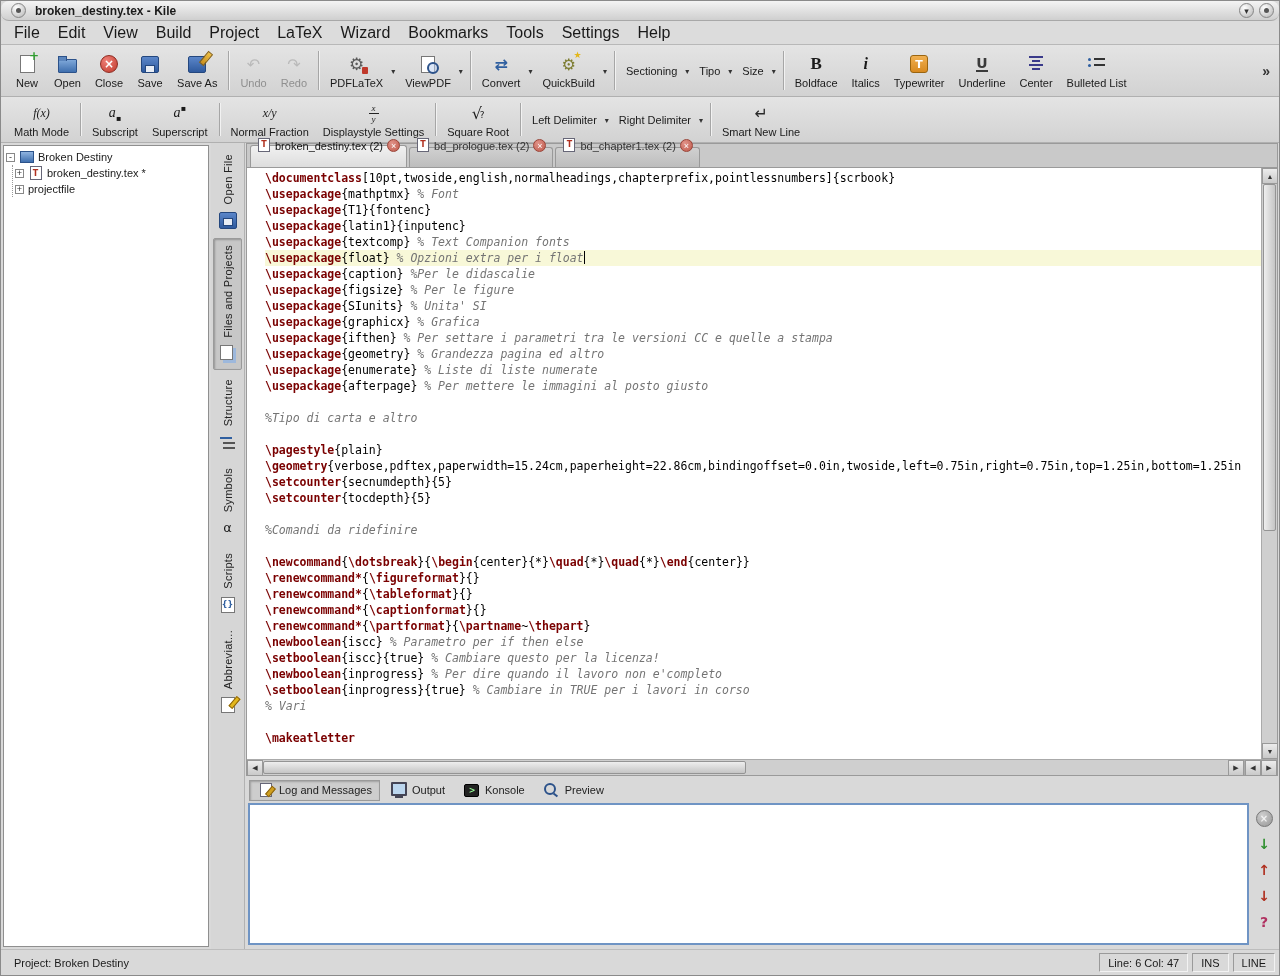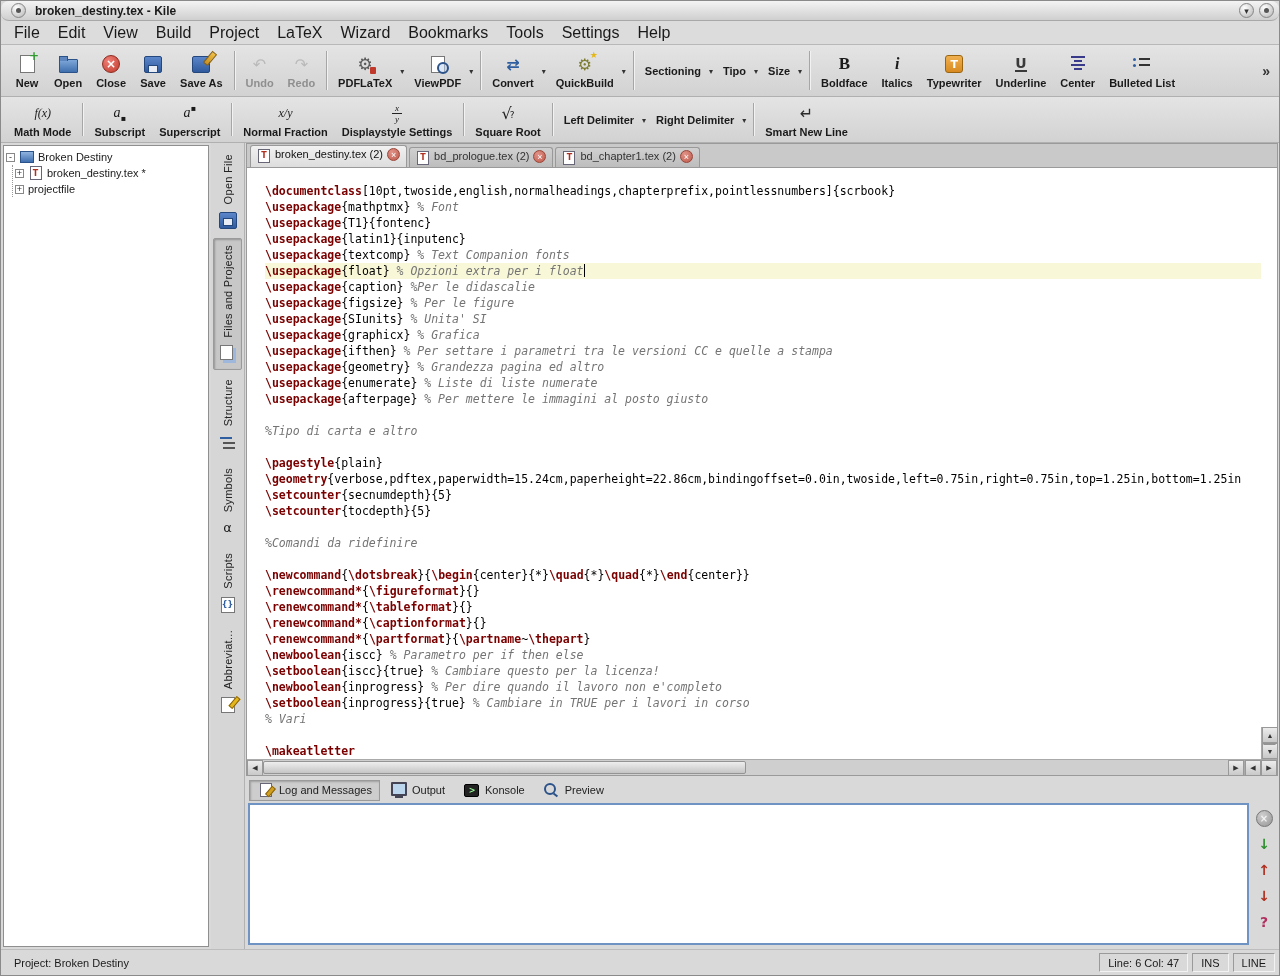--- a/index.html
+++ b/index.html
@@ -19,21 +19,21 @@
 .menu-item { font-size:16px; padding:3px 9px; white-space:nowrap; }
 
 
 .toolbar { display:flex; align-items:stretch; padding:2px 6px; background:linear-gradient(#e4e4e4,#d2d2d2); border-bottom:1px solid #b0b0b0; }
 #toolbar-main { height:52px; flex:none; }
 #toolbar-math { height:46px; flex:none; }
 .tb-btn { position:relative; display:flex; flex-direction:column; align-items:center; justify-content:center; padding:1px 7px; border-radius:3px; font-size:11px; color:#1a1a1a; white-space:nowrap; }
 .tb-btn.has-dd { padding-right:15px; }
 .tb-btn.disabled { color:#8f8f8f; }
 .tb-btn.disabled .ti { opacity:.45; filter:grayscale(1); }
-.tb-label { margin-top:1px;font-weight:bold; }
+.tb-label { margin-top:1px; }
 .tb-sep { width:1px; background:#a6a6a6; box-shadow:1px 0 0 #f2f2f2; margin:4px 4px; flex:none; }
 .dd-arrow { position:absolute; right:3px; top:50%; transform:translateY(-50%); font-size:8px; color:#333; }
 .tb-overflow { margin-left:auto; align-self:center; font-size:14px; font-weight:bold; color:#333; padding:0 3px; }
 
 
 .ti,.vicon,.tri,.ti-sm,.bti,.laction { position:relative; display:inline-flex; align-items:center; justify-content:center; flex:none; font-family:"DejaVu Sans",sans-serif; }
 .ti { width:26px; height:24px; }
 .vicon { width:20px; height:18px; margin-top:7px; }
 .tri { width:15px; height:14px; }
 .ti-sm { width:14px; height:15px; }
@@ -113,25 +113,25 @@
 .tree-label { overflow:hidden; text-overflow:ellipsis; }
 
 #vstrip { width:34px; flex:none; border-right:1px solid #b2b2b2; display:flex; flex-direction:column; padding-top:3px; background:#d6d6d6; }
 .vtab { display:flex; flex-direction:column; align-items:center; padding:6px 1px; margin:1px 2px; border:1px solid transparent; border-radius:2px; }
 .vtab.active { background:#c7c7c7; border-color:#9a9a9a; box-shadow:inset 1px 1px 2px rgba(0,0,0,.25); }
 .vtab-label { writing-mode:vertical-rl; transform:rotate(180deg); font-size:11px; color:#222; letter-spacing:.3px; }
 
 #right-col { flex:1; display:flex; flex-direction:column; min-width:0; }
 #editor-area { height:633px; flex:none; display:flex; flex-direction:column; border:1px solid #9a9a9a; margin:0 1px; background:#fff; min-width:0; }
 #etabs { height:24px; flex:none; background:#c9c9c9; display:flex; align-items:flex-end; padding:2px 3px 0; gap:2px; border-bottom:1px solid #9a9a9a; }
-.etab { display:flex; align-items:flex-start; gap:4px; padding:2px 6px 3px; font-size:11px; background:linear-gradient(#d0d0d0,#bdbdbd); border:1px solid #999; border-bottom:none; border-radius:3px 3px 0 0; color:#333; height:20px; white-space:nowrap; }
+.etab { display:flex; align-items:flex-end; gap:4px; padding:2px 6px 15px; font-size:11px; background:linear-gradient(#d0d0d0,#bdbdbd); border:1px solid #999; border-bottom:none; border-radius:3px 3px 0 0; color:#333; height:20px; white-space:nowrap; }
 .etab.active { background:linear-gradient(#f1f1f1,#dddddd); height:22px; color:#111; }
 .etab-close { width:13px; height:13px; border-radius:50%; background:radial-gradient(circle at 35% 30%, #e09288, #c05a4c); color:#fff; font-size:9px; line-height:13px; text-align:center; border:1px solid #9a4438; }
 
-#code-wrap { flex:1; display:flex; min-height:0;align-items:flex-end; }
+#code-wrap { flex:1; display:flex; min-height:0; }
 #code { flex:1; overflow:hidden; font:11.5px/16px "DejaVu Sans Mono",monospace; white-space:pre; padding:2px 0 0 18px; background:#fff; color:#000; min-width:0; }
 .code-line { height:16px; }
 .code-line.current { background:var(--current-line,#f8f8d8); }
 .s-c { color:var(--command,#7a0000); font-weight:bold; }
 .s-m { color:var(--comment,#747474); font-style:italic; }
 .caret { display:inline-block; width:1px; height:13px; background:#000; vertical-align:-2px; }
 
 .vscroll { width:16px; flex:none; display:flex; flex-direction:column; background:#cfcfcf; border-left:1px solid #aaa; }
 .sb-btn { width:16px; height:16px; flex:none; display:flex; align-items:center; justify-content:center; font-size:7px; color:#333; background:linear-gradient(#ececec,#c9c9c9); border:1px solid #999; }
 .vtrack { flex:1; position:relative; }

